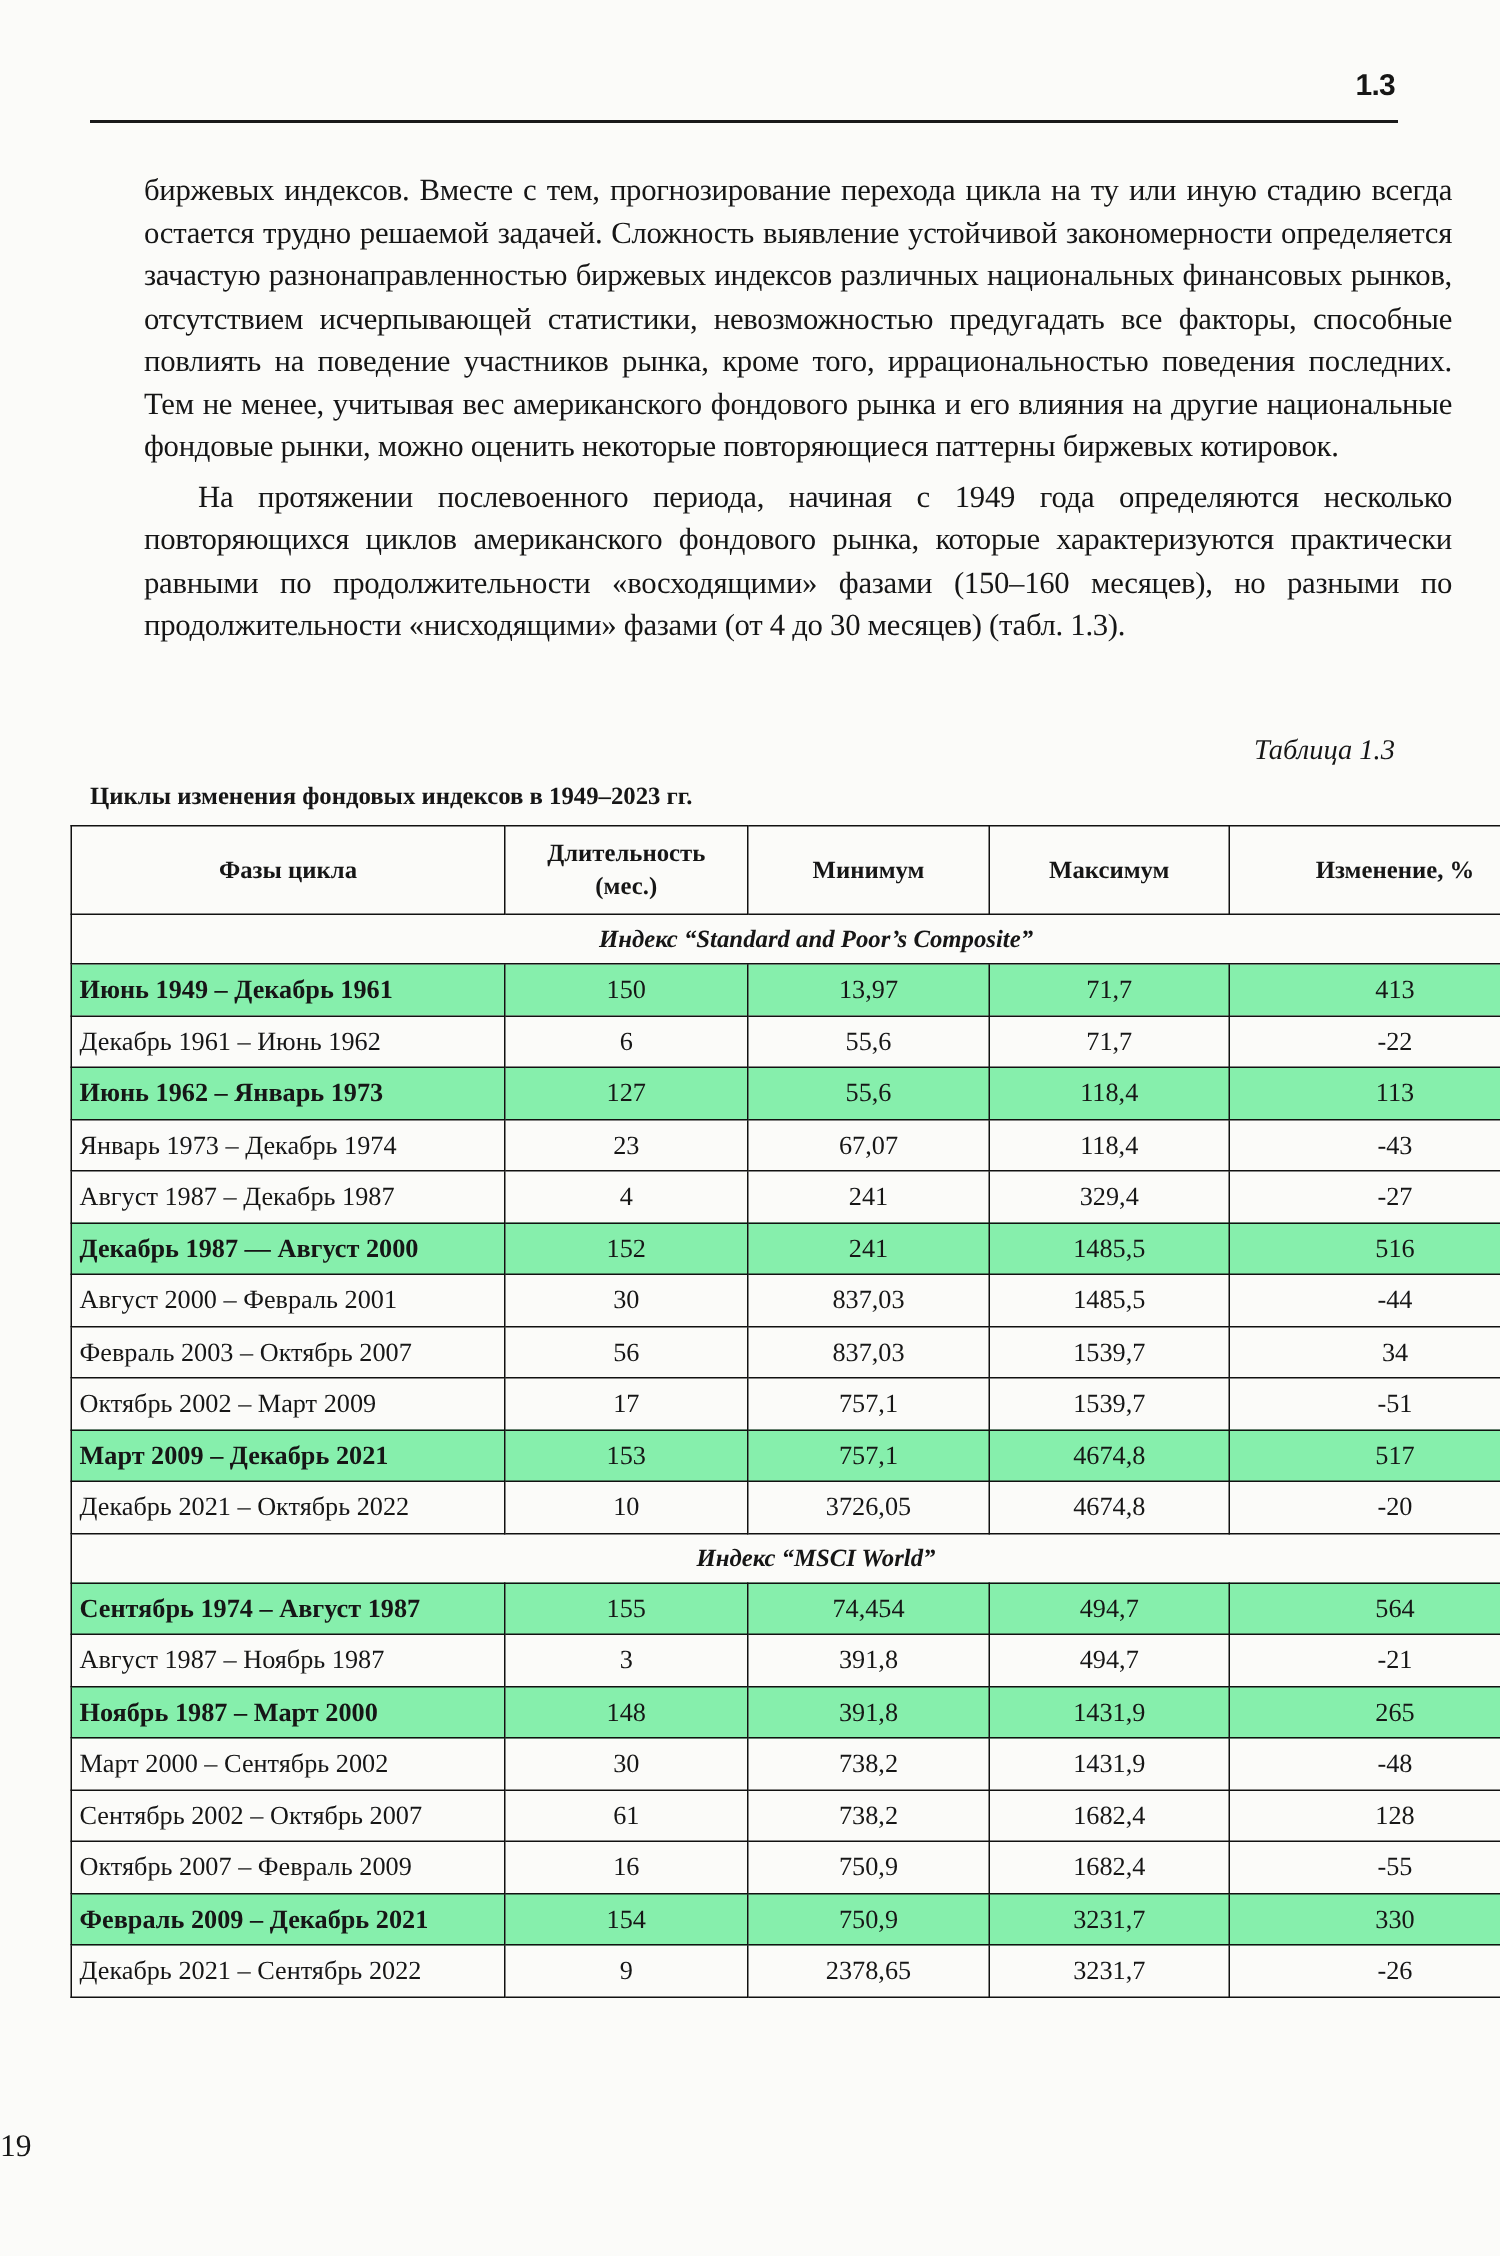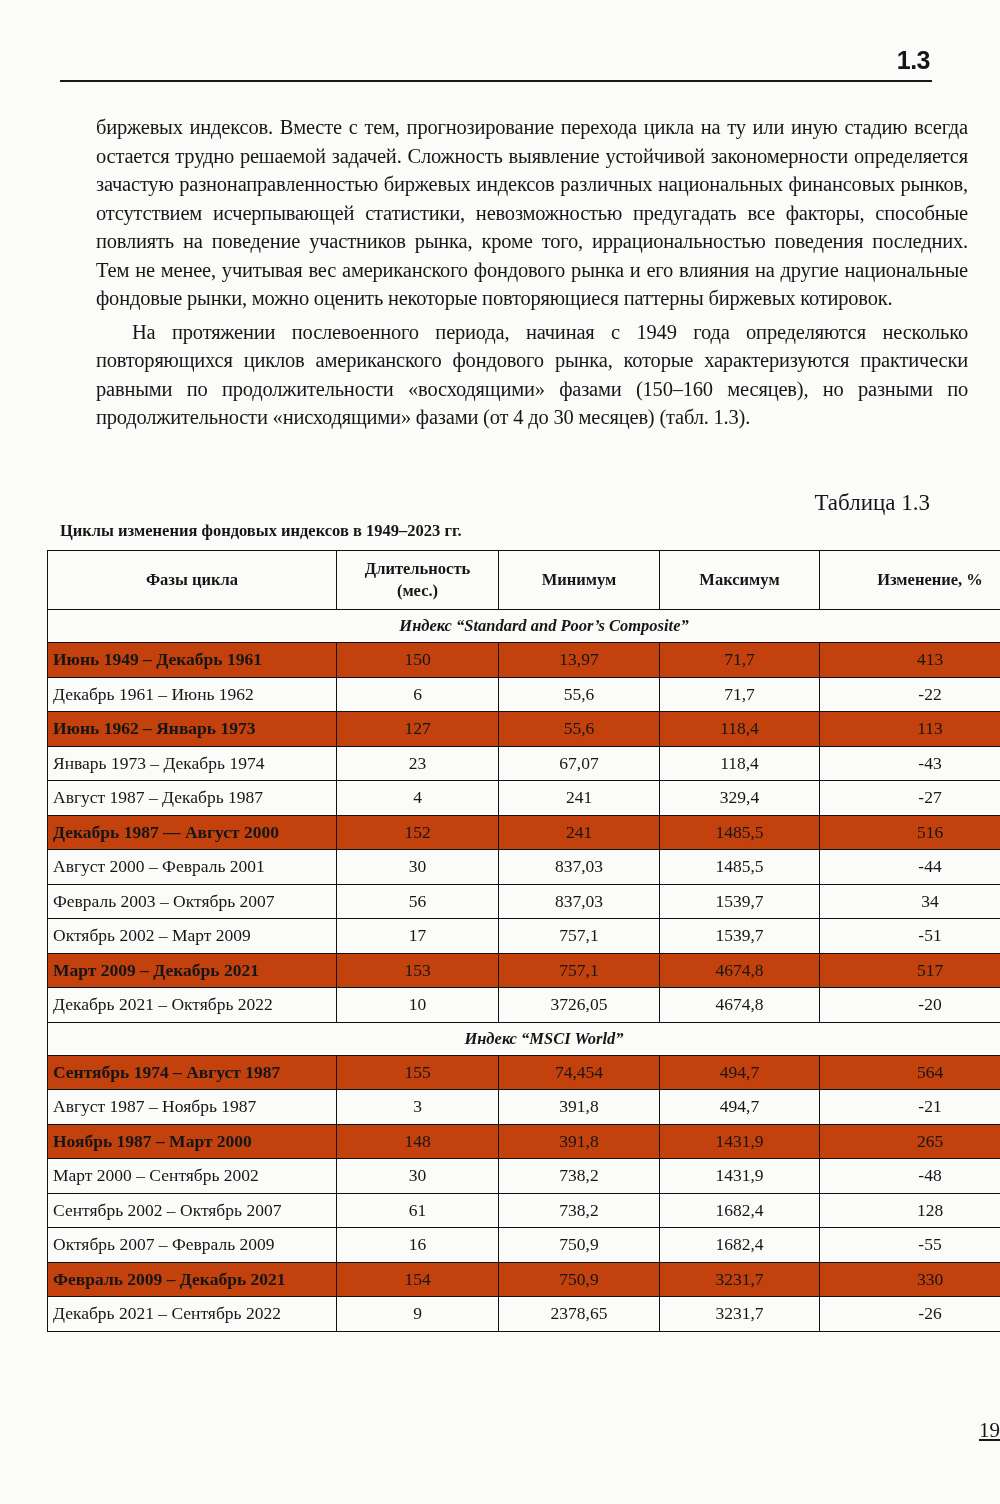--- a/index.html
+++ b/index.html
@@ -7,37 +7,37 @@
     width: 1000px; height: 1504px;
     background: #fbfbf9;
     font-family: "Liberation Serif", "DejaVu Serif", serif;
     color: #161616;
     position: relative;
     overflow: hidden;
   }
   .running-head {
     position: absolute; top: 46px; right: 70px;
     font-family: "Liberation Sans", "DejaVu Sans", sans-serif;
-    font-weight: bold; font-size: 25px; letter-spacing: -0.5px;
+    font-weight: bold; font-size: 20px; letter-spacing: -0.5px;
   }
   .head-rule {
     position: absolute; top: 80px; left: 60px; width: 872px; height: 0;
     border-top: 2px solid #1a1a1a;
   }
   .body-text {
     position: absolute; top: 113px; left: 60px; width: 872px;
     font-size: 20.5px; line-height: 28.5px; text-align: justify;
     letter-spacing: -0.2px;
     margin-left: 36px;
   }
   .body-text p { margin: 0; }
   .body-text p.indent { text-indent: 36px; margin-top: 5px; }
   .table-label {
     position: absolute; top: 490px; right: 70px;
-    font-size: 23px;
+    font-style: italic; font-size: 19px;
   }
   .table-title {
     position: absolute; top: 521px; left: 60px; width: 872px;
     text-align: left; font-weight: bold; font-size: 16.5px;
   }
   table.cycles {
     position: absolute; top: 550px; left: 47px; width: 994px;
     border-collapse: collapse; font-size: 17.5px;
   }
   table.cycles th, table.cycles td {
@@ -45,29 +45,29 @@
     padding: 0 6px; height: 33.5px;
     text-align: center;
   }
   table.cycles th {
     font-weight: bold; font-size: 16.5px; height: 58px; line-height: 22px;
   }
   table.cycles td.phase { text-align: left; padding-left: 5px; }
   table.cycles tr.section td {
     font-style: italic; font-weight: bold; height: 32px; font-size: 16.5px;
   }
-  table.cycles tr.rise td { background: #c2410c; }
+  table.cycles tr.rise td { background: #86efac; }
   table.cycles tr.rise td.phase { font-weight: bold; }
   .col-phase { width: 276px; }
   .col-dur { width: 149px; }
   .col-min { width: 148px; }
   .col-max { width: 147px; }
   .page-number {
     position: absolute; top: 1418px; left: 0; width: 1000px;
-    text-align: right; font-size: 21px; text-decoration: underline;
+    text-align: left; font-size: 21px;
   }
 </style>
 </head>
 <body>
 
 <div class="running-head">1.3</div>
 <div class="head-rule"></div>
 
 <div class="body-text">
   <p>биржевых индексов. Вместе с тем, прогнозирование перехода цикла на ту или иную стадию всегда остается трудно решаемой задачей. Сложность выявление устойчивой закономерности определяется зачастую разнонаправленностью биржевых индексов различных национальных финансовых рынков, отсутствием исчерпывающей статистики, невозможностью предугадать все факторы, способные повлиять на поведение участников рынка, кроме того, иррациональностью поведения последних. Тем не менее, учитывая вес американского фондового рынка и его влияния на другие национальные фондовые рынки, можно оценить некоторые повторяющиеся паттерны биржевых котировок.</p>

